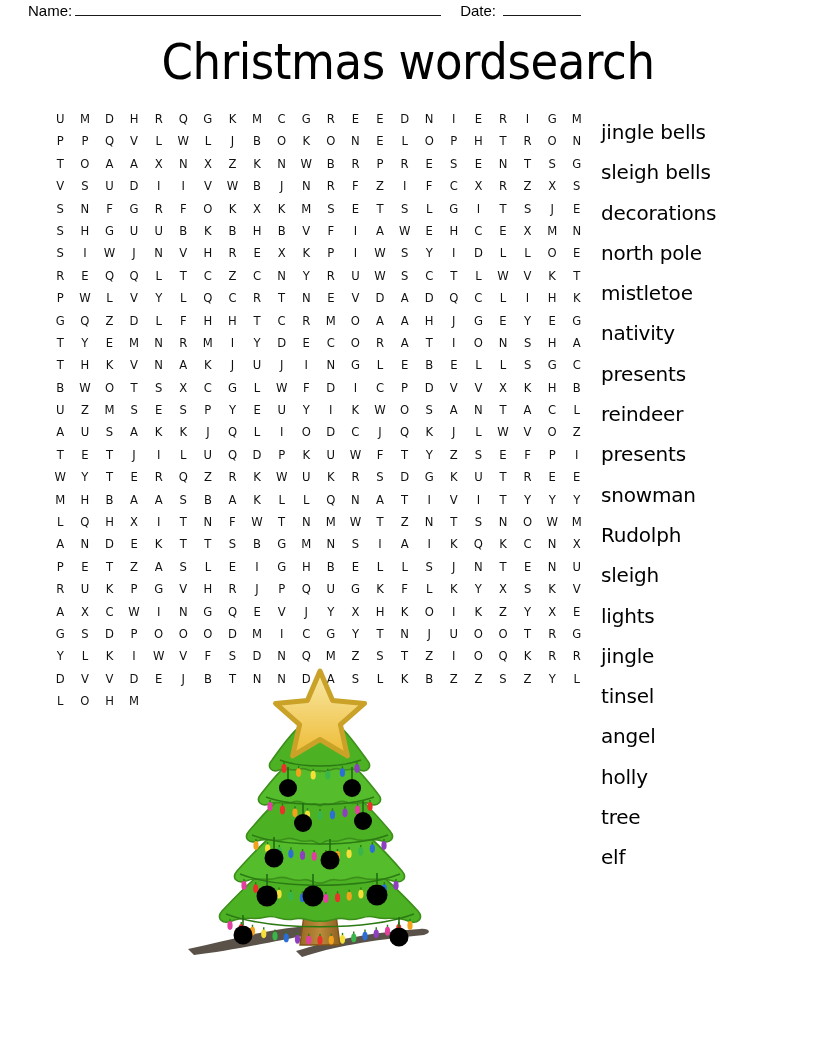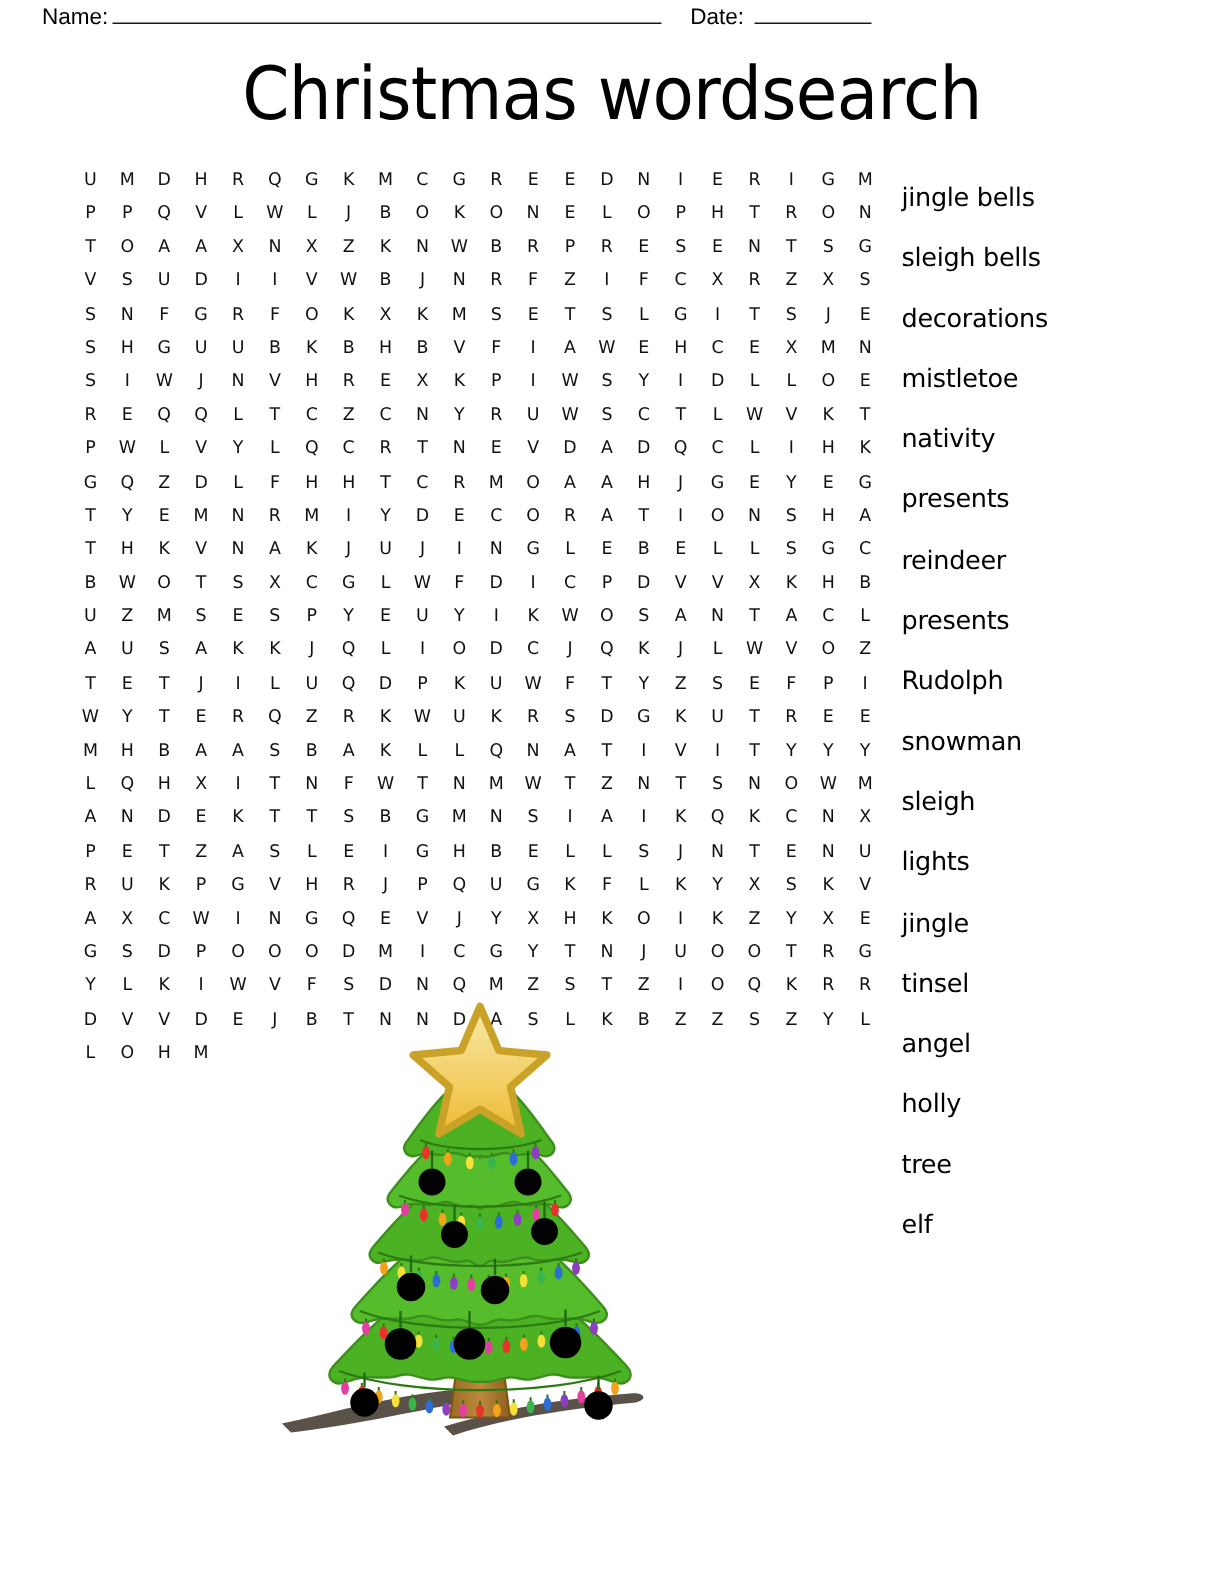--- a/index.html
+++ b/index.html
@@ -89,21 +89,21 @@
 
   
   .wordlist {
     position: absolute;
     left: 601px;
     top: 4px;
     width: 215px;
   }
   .word {
     font-family: "DejaVu Sans", sans-serif;
-    font-size: 17px;
+    font-size: 20px;
     line-height: 40.3px;
     color: #000000;
     white-space: nowrap;
     letter-spacing: -0.2px;
   }
 
   
   .tree-figure {
     position: absolute;
     left: 180px;
@@ -707,27 +707,28 @@
         <div class="cell">O</div>
         <div class="cell">H</div>
         <div class="cell">M</div>
       </div>
   </div>
 
   <div class="wordlist" id="wordlist">
       <div class="word">jingle bells</div>
       <div class="word">sleigh bells</div>
       <div class="word">decorations</div>
+      <div class="word">north pole</div>
       <div class="word">mistletoe</div>
       <div class="word">nativity</div>
       <div class="word">presents</div>
       <div class="word">reindeer</div>
       <div class="word">presents</div>
+      <div class="word">snowman</div>
       <div class="word">Rudolph</div>
-      <div class="word">snowman</div>
       <div class="word">sleigh</div>
       <div class="word">lights</div>
       <div class="word">jingle</div>
       <div class="word">tinsel</div>
       <div class="word">angel</div>
       <div class="word">holly</div>
       <div class="word">tree</div>
       <div class="word">elf</div>
     </div>
 

